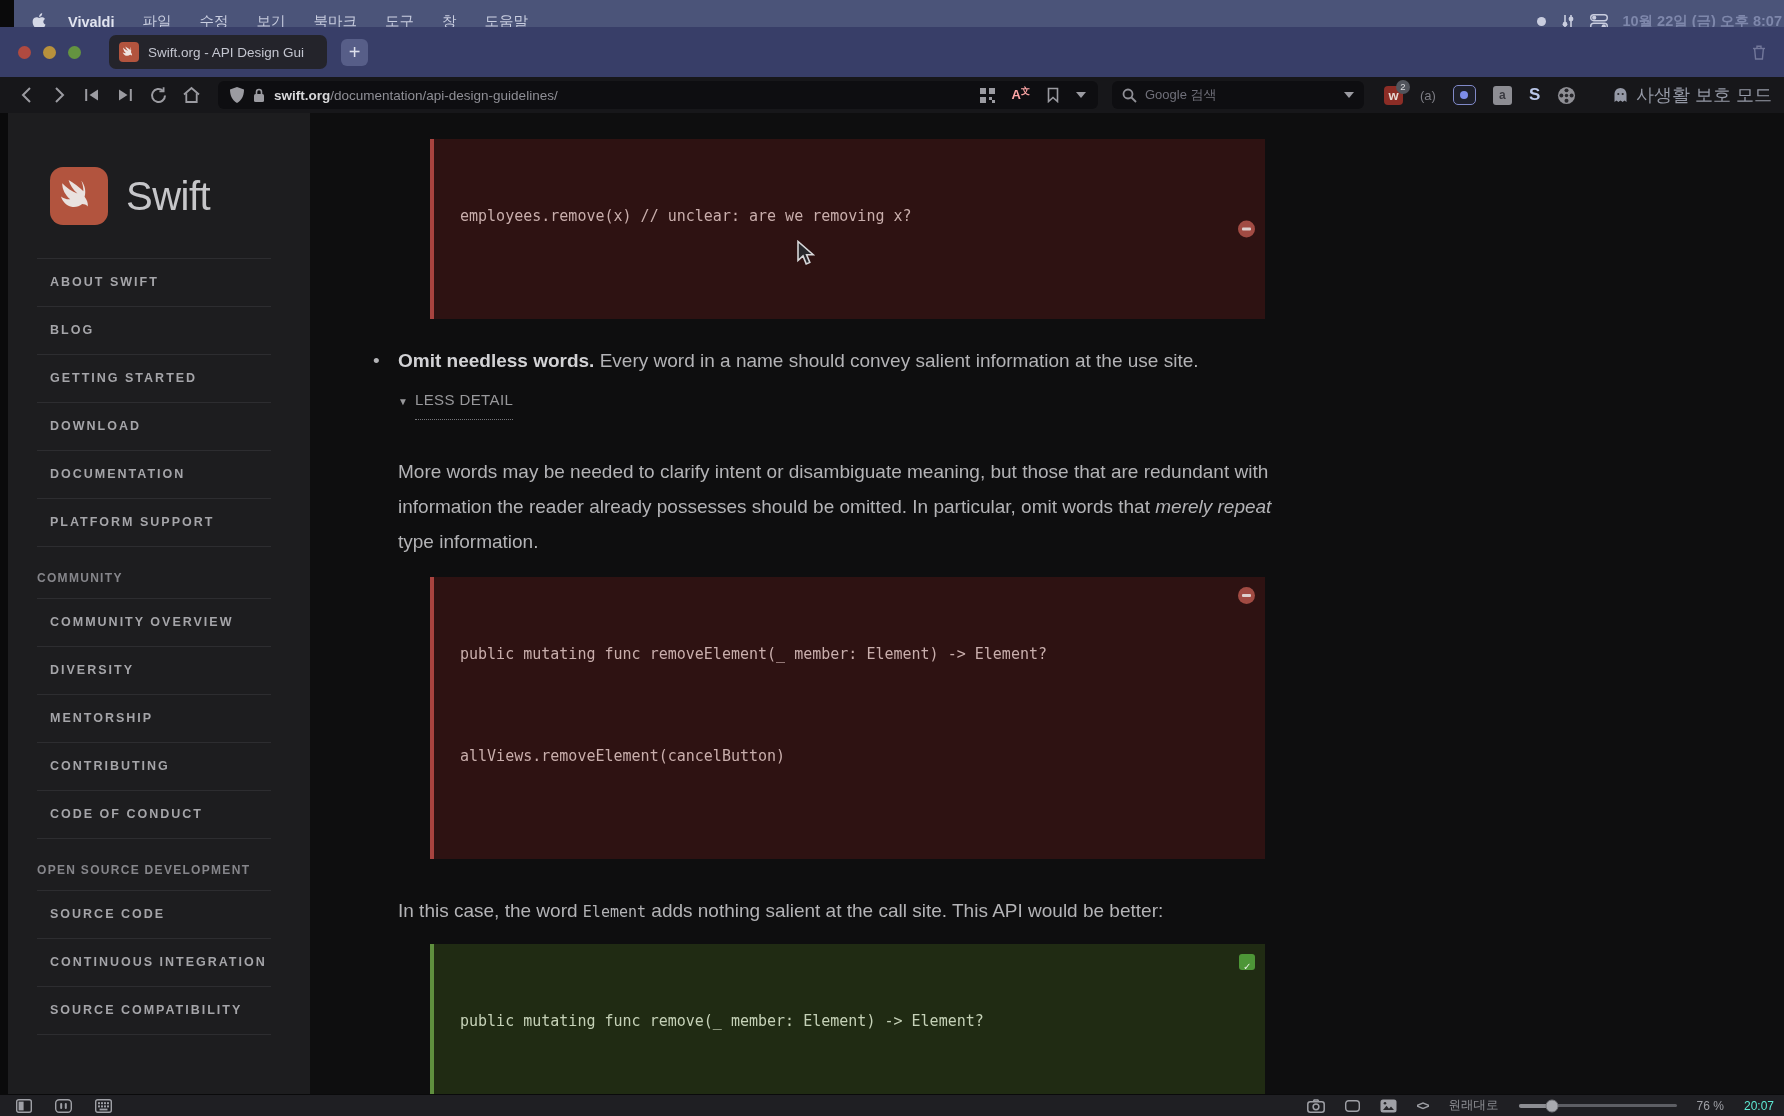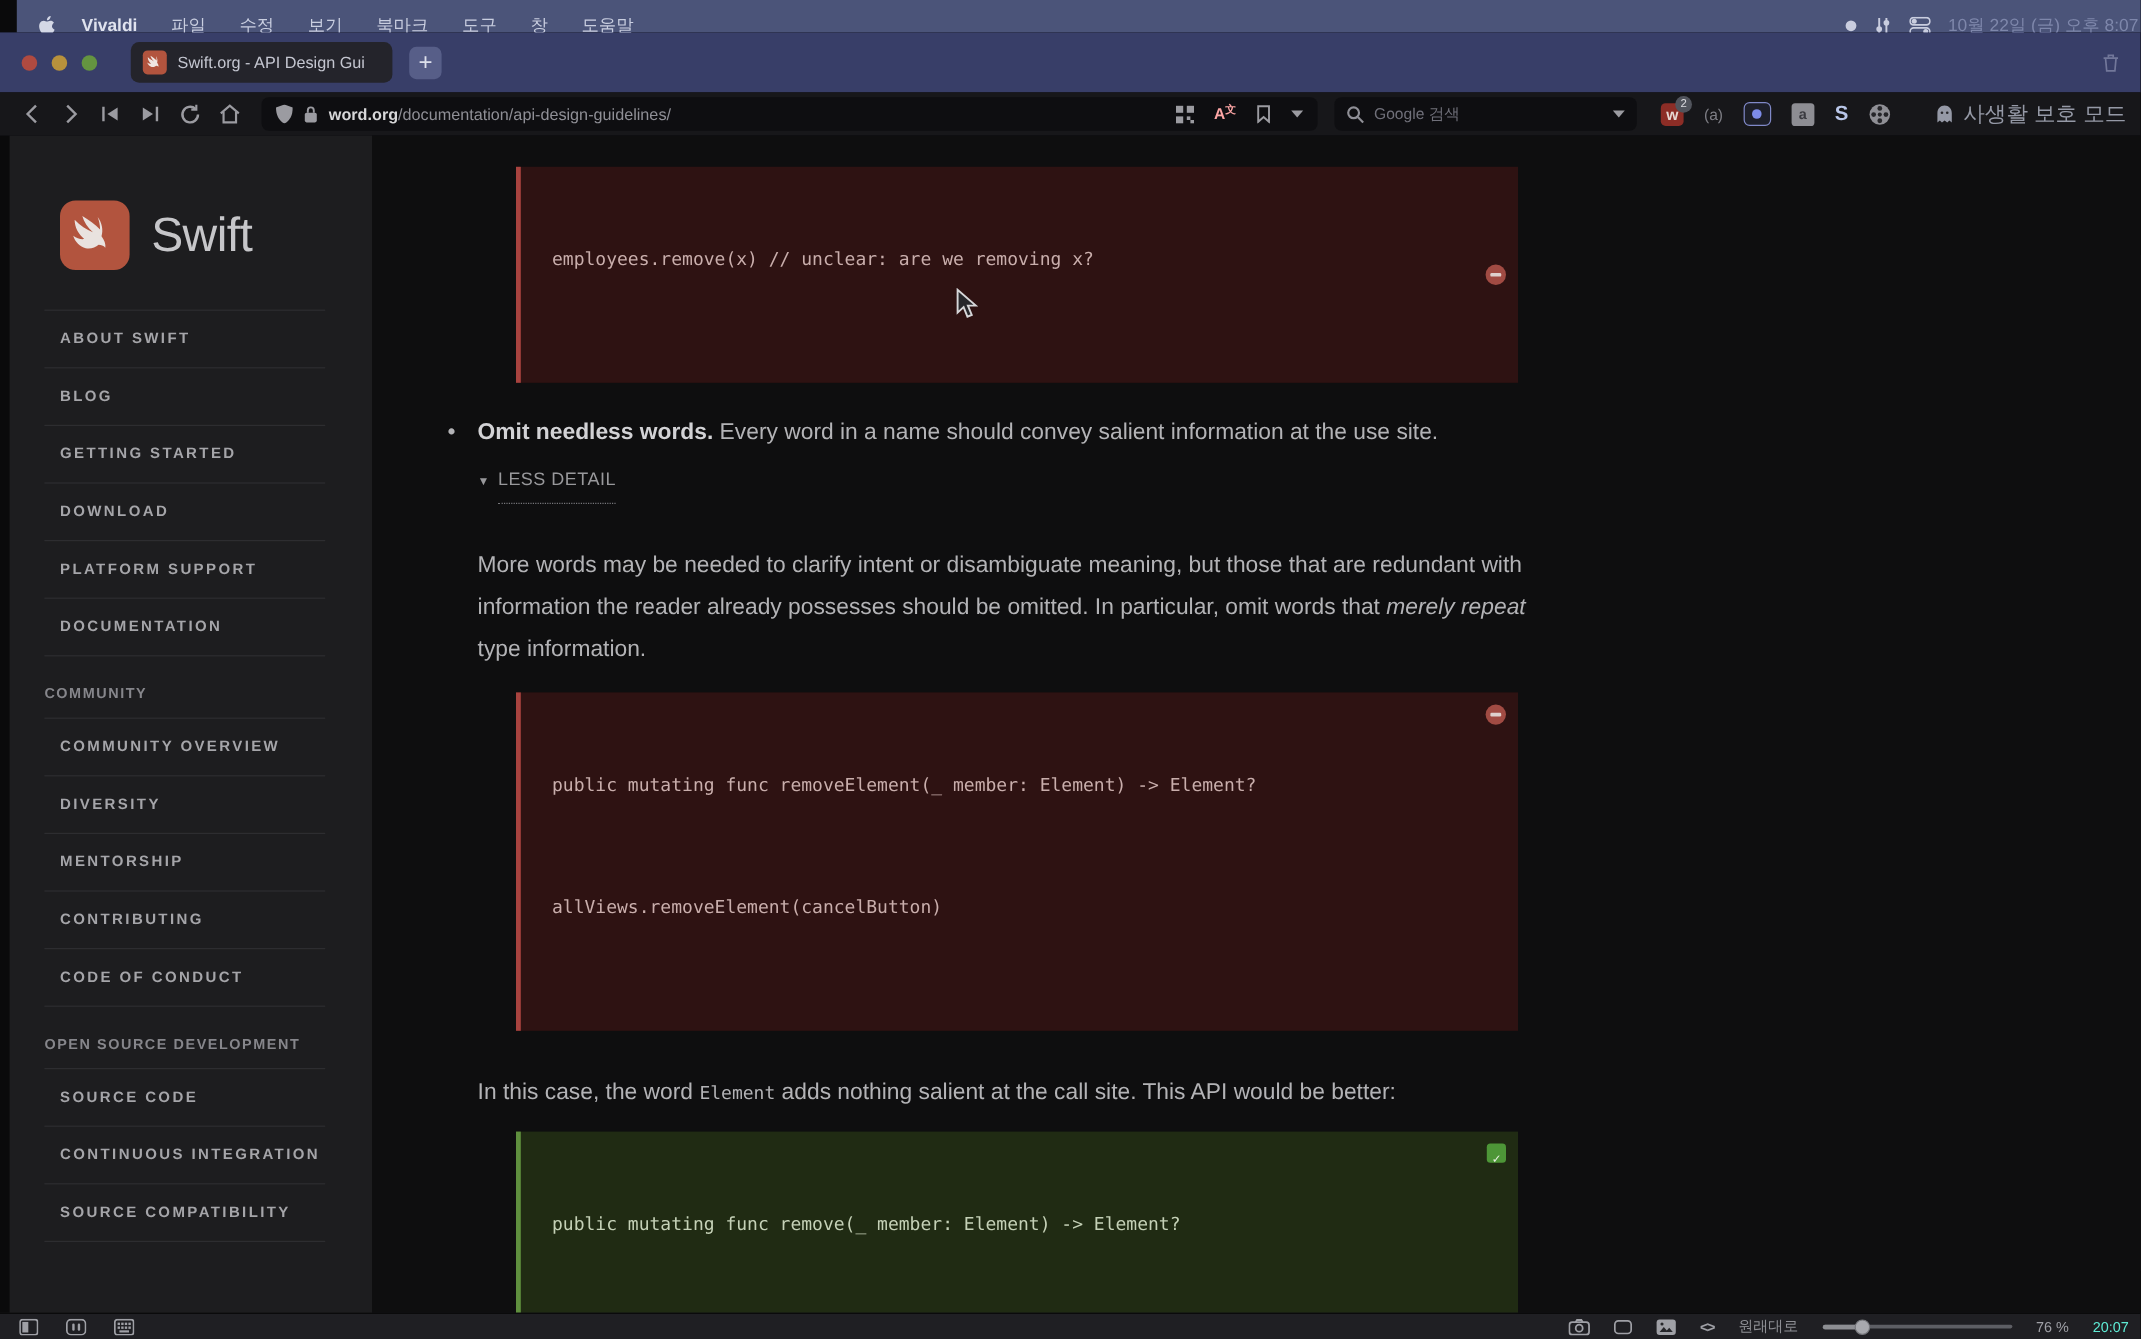--- a/index.html
+++ b/index.html
@@ -4,21 +4,21 @@
 <style>
   * { margin:0; padding:0; box-sizing:border-box; }
   html,body { width:1784px; height:1116px; background:#0a0a0b; font-family:"Liberation Sans","DejaVu Sans",sans-serif; }
   .screen { position:relative; width:1784px; height:1116px; overflow:hidden; background:#0a0a0b; }
 
   
   .menubar { position:absolute; top:0; left:14px; width:100%; height:27px; background:#4b5479; display:flex; align-items:center; padding:16px 16px 0 18px; color:#c9cee0; font-size:14.5px;justify-content:center; }
   .menubar .apple { display:flex; align-items:center; margin-right:22px; }
   .menubar .appname { font-weight:700; color:#e0e3ef; margin-right:28px; }
   .menubar .mitem { margin-right:28px; }
-  .mb-right { margin-left:auto; display:flex; align-items:center; gap:14px; }
+  .mb-right { margin-left:auto; display:flex; align-items:center; gap:14px;font-weight:bold; }
   .recdot { width:9px; height:9px; border-radius:50%; background:#c9cddf; }
   .clock { color:#7e87ab; font-size:14.5px; }
 
   
   .tabbar { position:absolute; top:27px; left:0; width:100%; height:50px; background:#383e68; display:flex; align-items:center; padding:0 18px; }
   .traffic { display:flex; gap:12px; margin-right:28px; }
   .tl { width:13px; height:13px; border-radius:50%; }
   .tl.red{ background:#b04a40; } .tl.yellow{ background:#b8913c; } .tl.green{ background:#649440; }
   .tab { width:218px; height:34px; background:#24242b; border-radius:7px; display:flex; align-items:center; gap:9px; padding:0 10px; color:#c4c6d0; font-size:13.5px; }
   .favicon { width:20px; height:20px; border-radius:4px; background:#b2543e; display:grid; place-items:center; flex:none; }
@@ -207,21 +207,21 @@
         <svg width="14" height="16" viewBox="0 0 14 16">
             <path fill="#9b9ba1" d="M7 0l7 2.5C14 9 11.5 13.5 7 16 2.5 13.5 0 9 0 2.5z"></path>
           </svg>
       </span>
       <span>
         <svg width="12" height="15" viewBox="0 0 12 15">
             <rect x="1" y="6" width="10" height="8" rx="1.5" fill="#9b9ba1"></rect>
             <path d="M3.5 6V4a2.5 2.5 0 0 1 5 0v2" fill="none" stroke="#9b9ba1" stroke-width="1.6"></path>
           </svg>
       </span>
-      <span class="url"><span class="host">word.org</span><span class="path">/documentation/api-design-guidelines/</span></span>
+      <span class="url"><span class="host">swift.org</span><span class="path">/documentation/api-design-guidelines/</span></span>
       <div class="addr-icons">
         <span>
           <svg width="15" height="15" viewBox="0 0 15 15" fill="#9b9ba1">
               <rect x="0" y="0" width="6" height="6"></rect>
               <rect x="9" y="0" width="6" height="6"></rect>
               <rect x="0" y="9" width="6" height="6"></rect>
               <rect x="9" y="9" width="3" height="3"></rect>
               <rect x="12" y="12" width="3" height="3"></rect>
             </svg>
         </span>
@@ -286,22 +286,22 @@
           </svg>
       </span>
       <span class="logo-text">Swift</span>
     </div>
     <nav class="sidenav">
       <div class="sep"></div>
       <a class="side-item">ABOUT SWIFT</a>
       <a class="side-item">BLOG</a>
       <a class="side-item">GETTING STARTED</a>
       <a class="side-item">DOWNLOAD</a>
+      <a class="side-item">DOCUMENTATION</a>
       <a class="side-item">PLATFORM SUPPORT</a>
-      <a class="side-item">DOCUMENTATION</a>
       <div class="side-header">COMMUNITY</div>
       <a class="side-item">COMMUNITY OVERVIEW</a>
       <a class="side-item">DIVERSITY</a>
       <a class="side-item">MENTORSHIP</a>
       <a class="side-item">CONTRIBUTING</a>
       <a class="side-item">CODE OF CONDUCT</a>
       <div class="side-header">OPEN SOURCE DEVELOPMENT</div>
       <a class="side-item">SOURCE CODE</a>
       <a class="side-item">CONTINUOUS INTEGRATION</a>
       <a class="side-item">SOURCE COMPATIBILITY</a>

